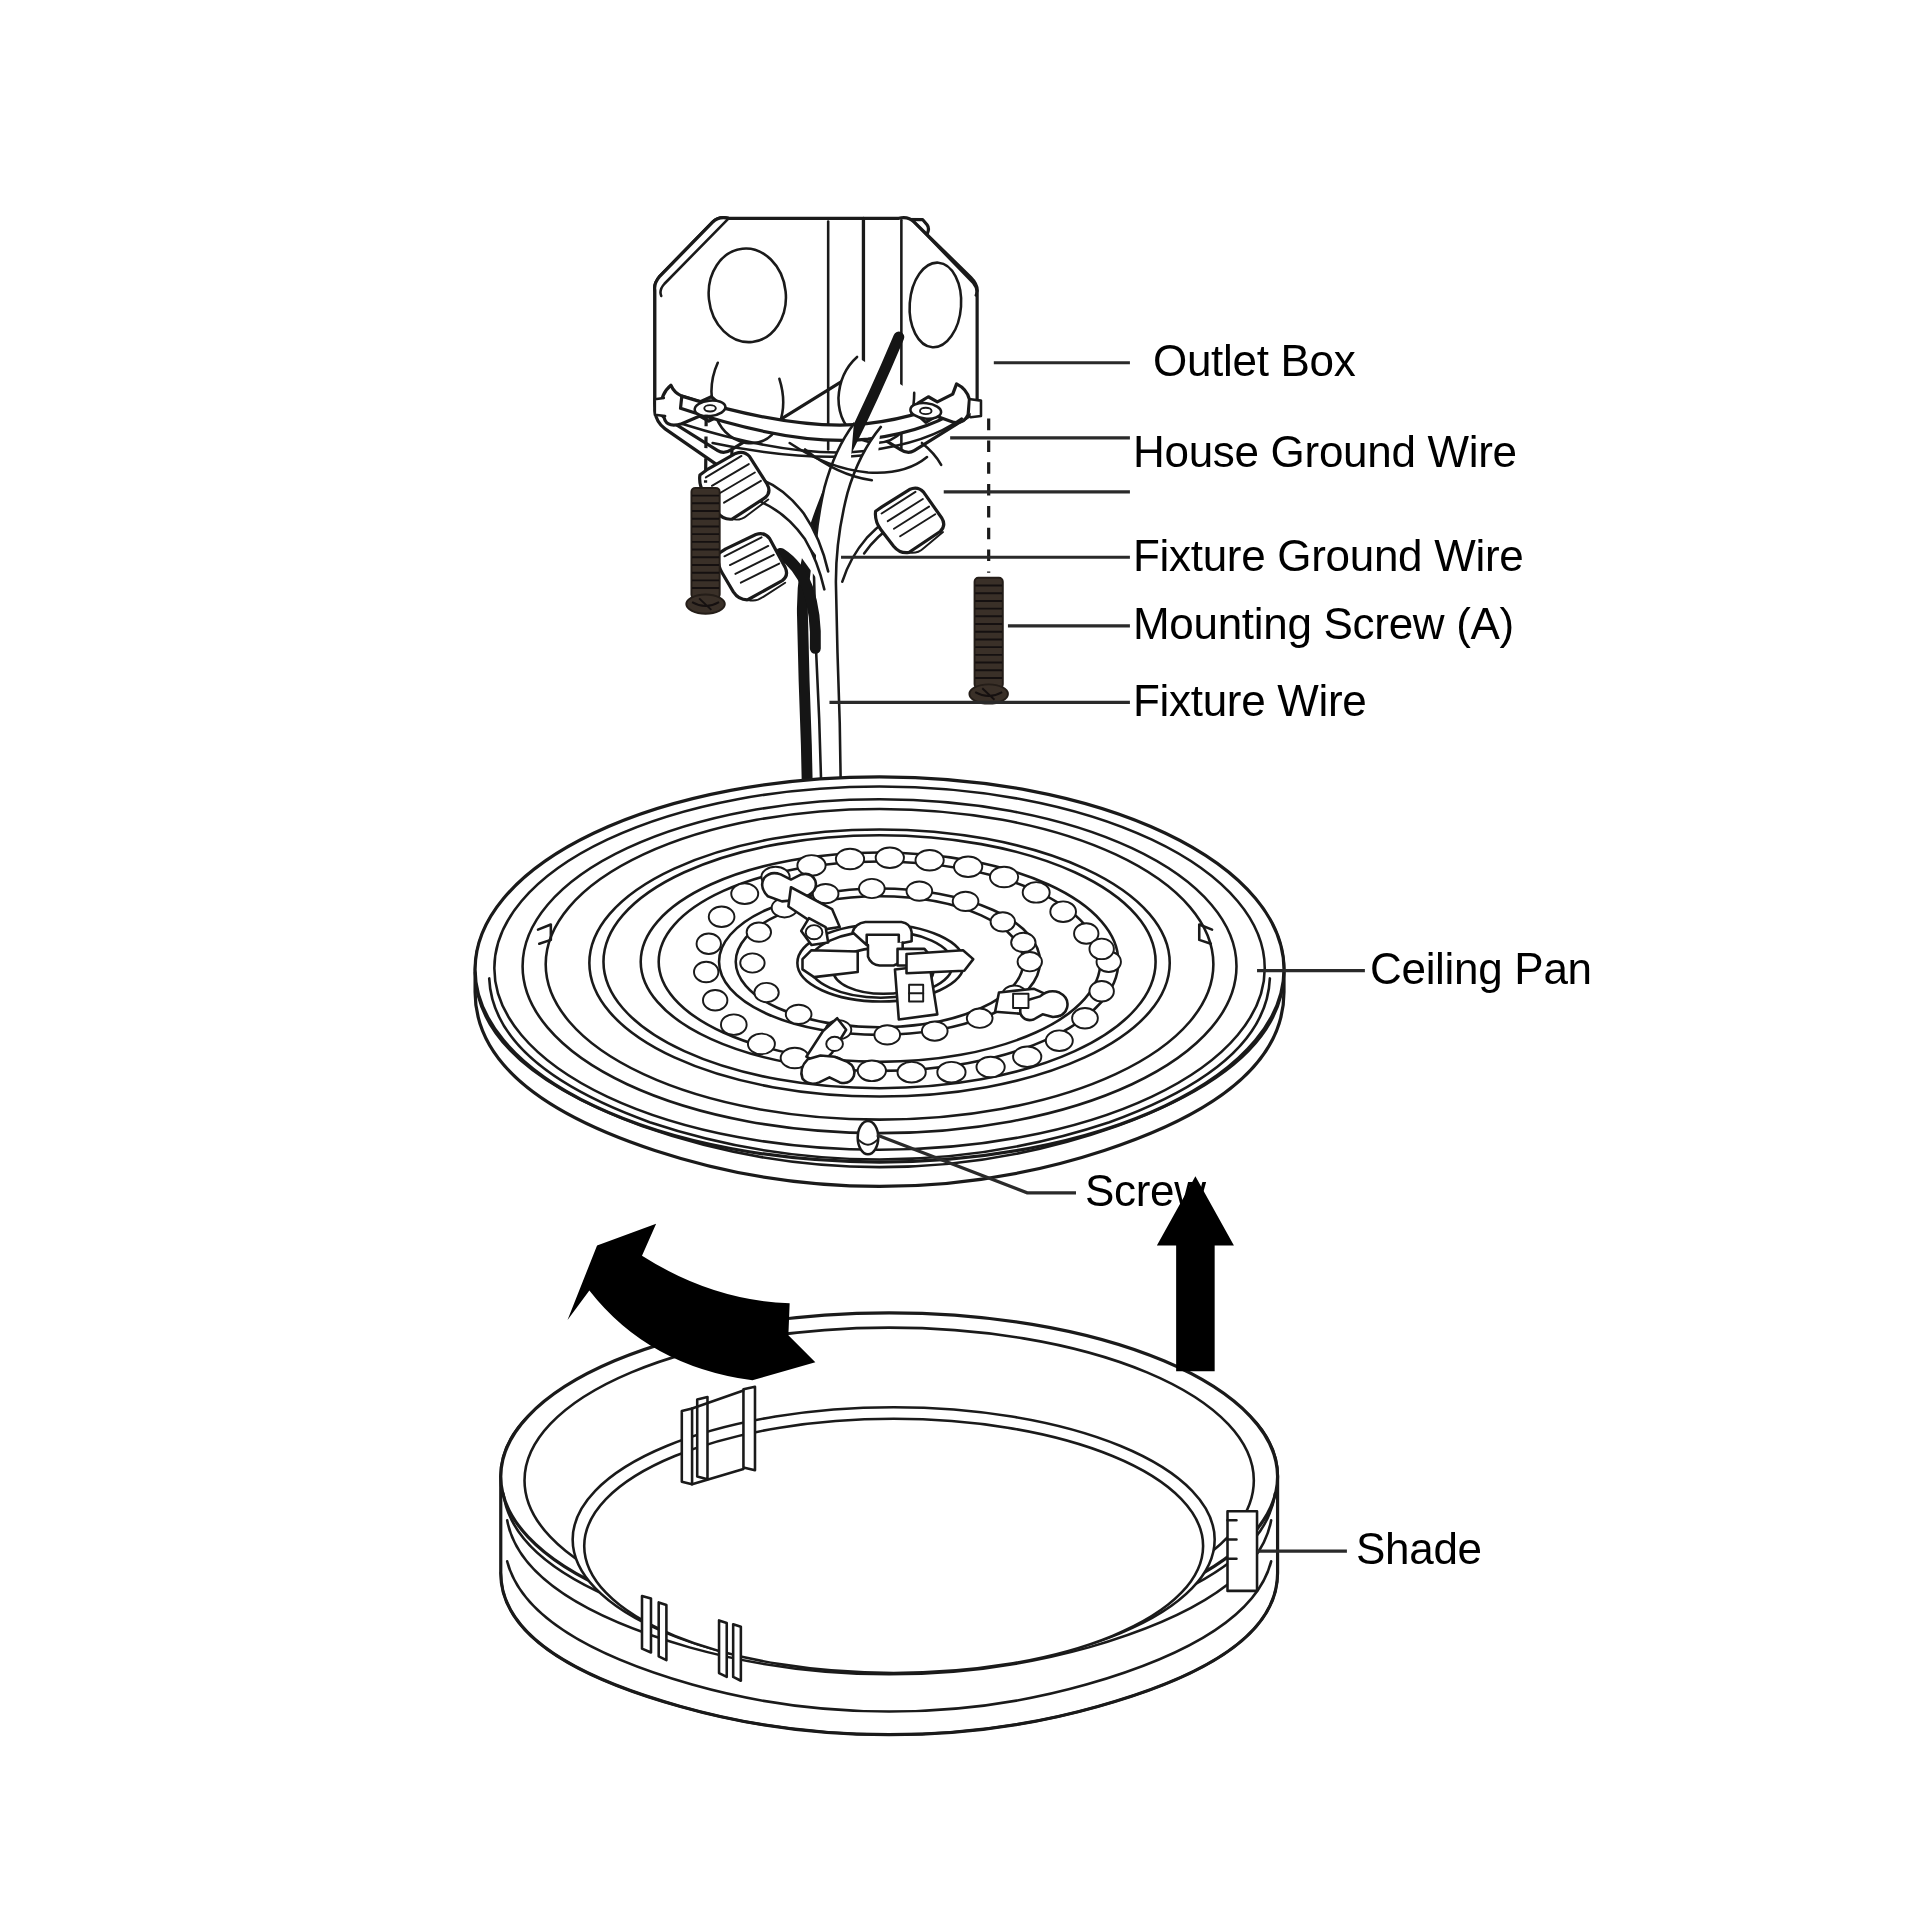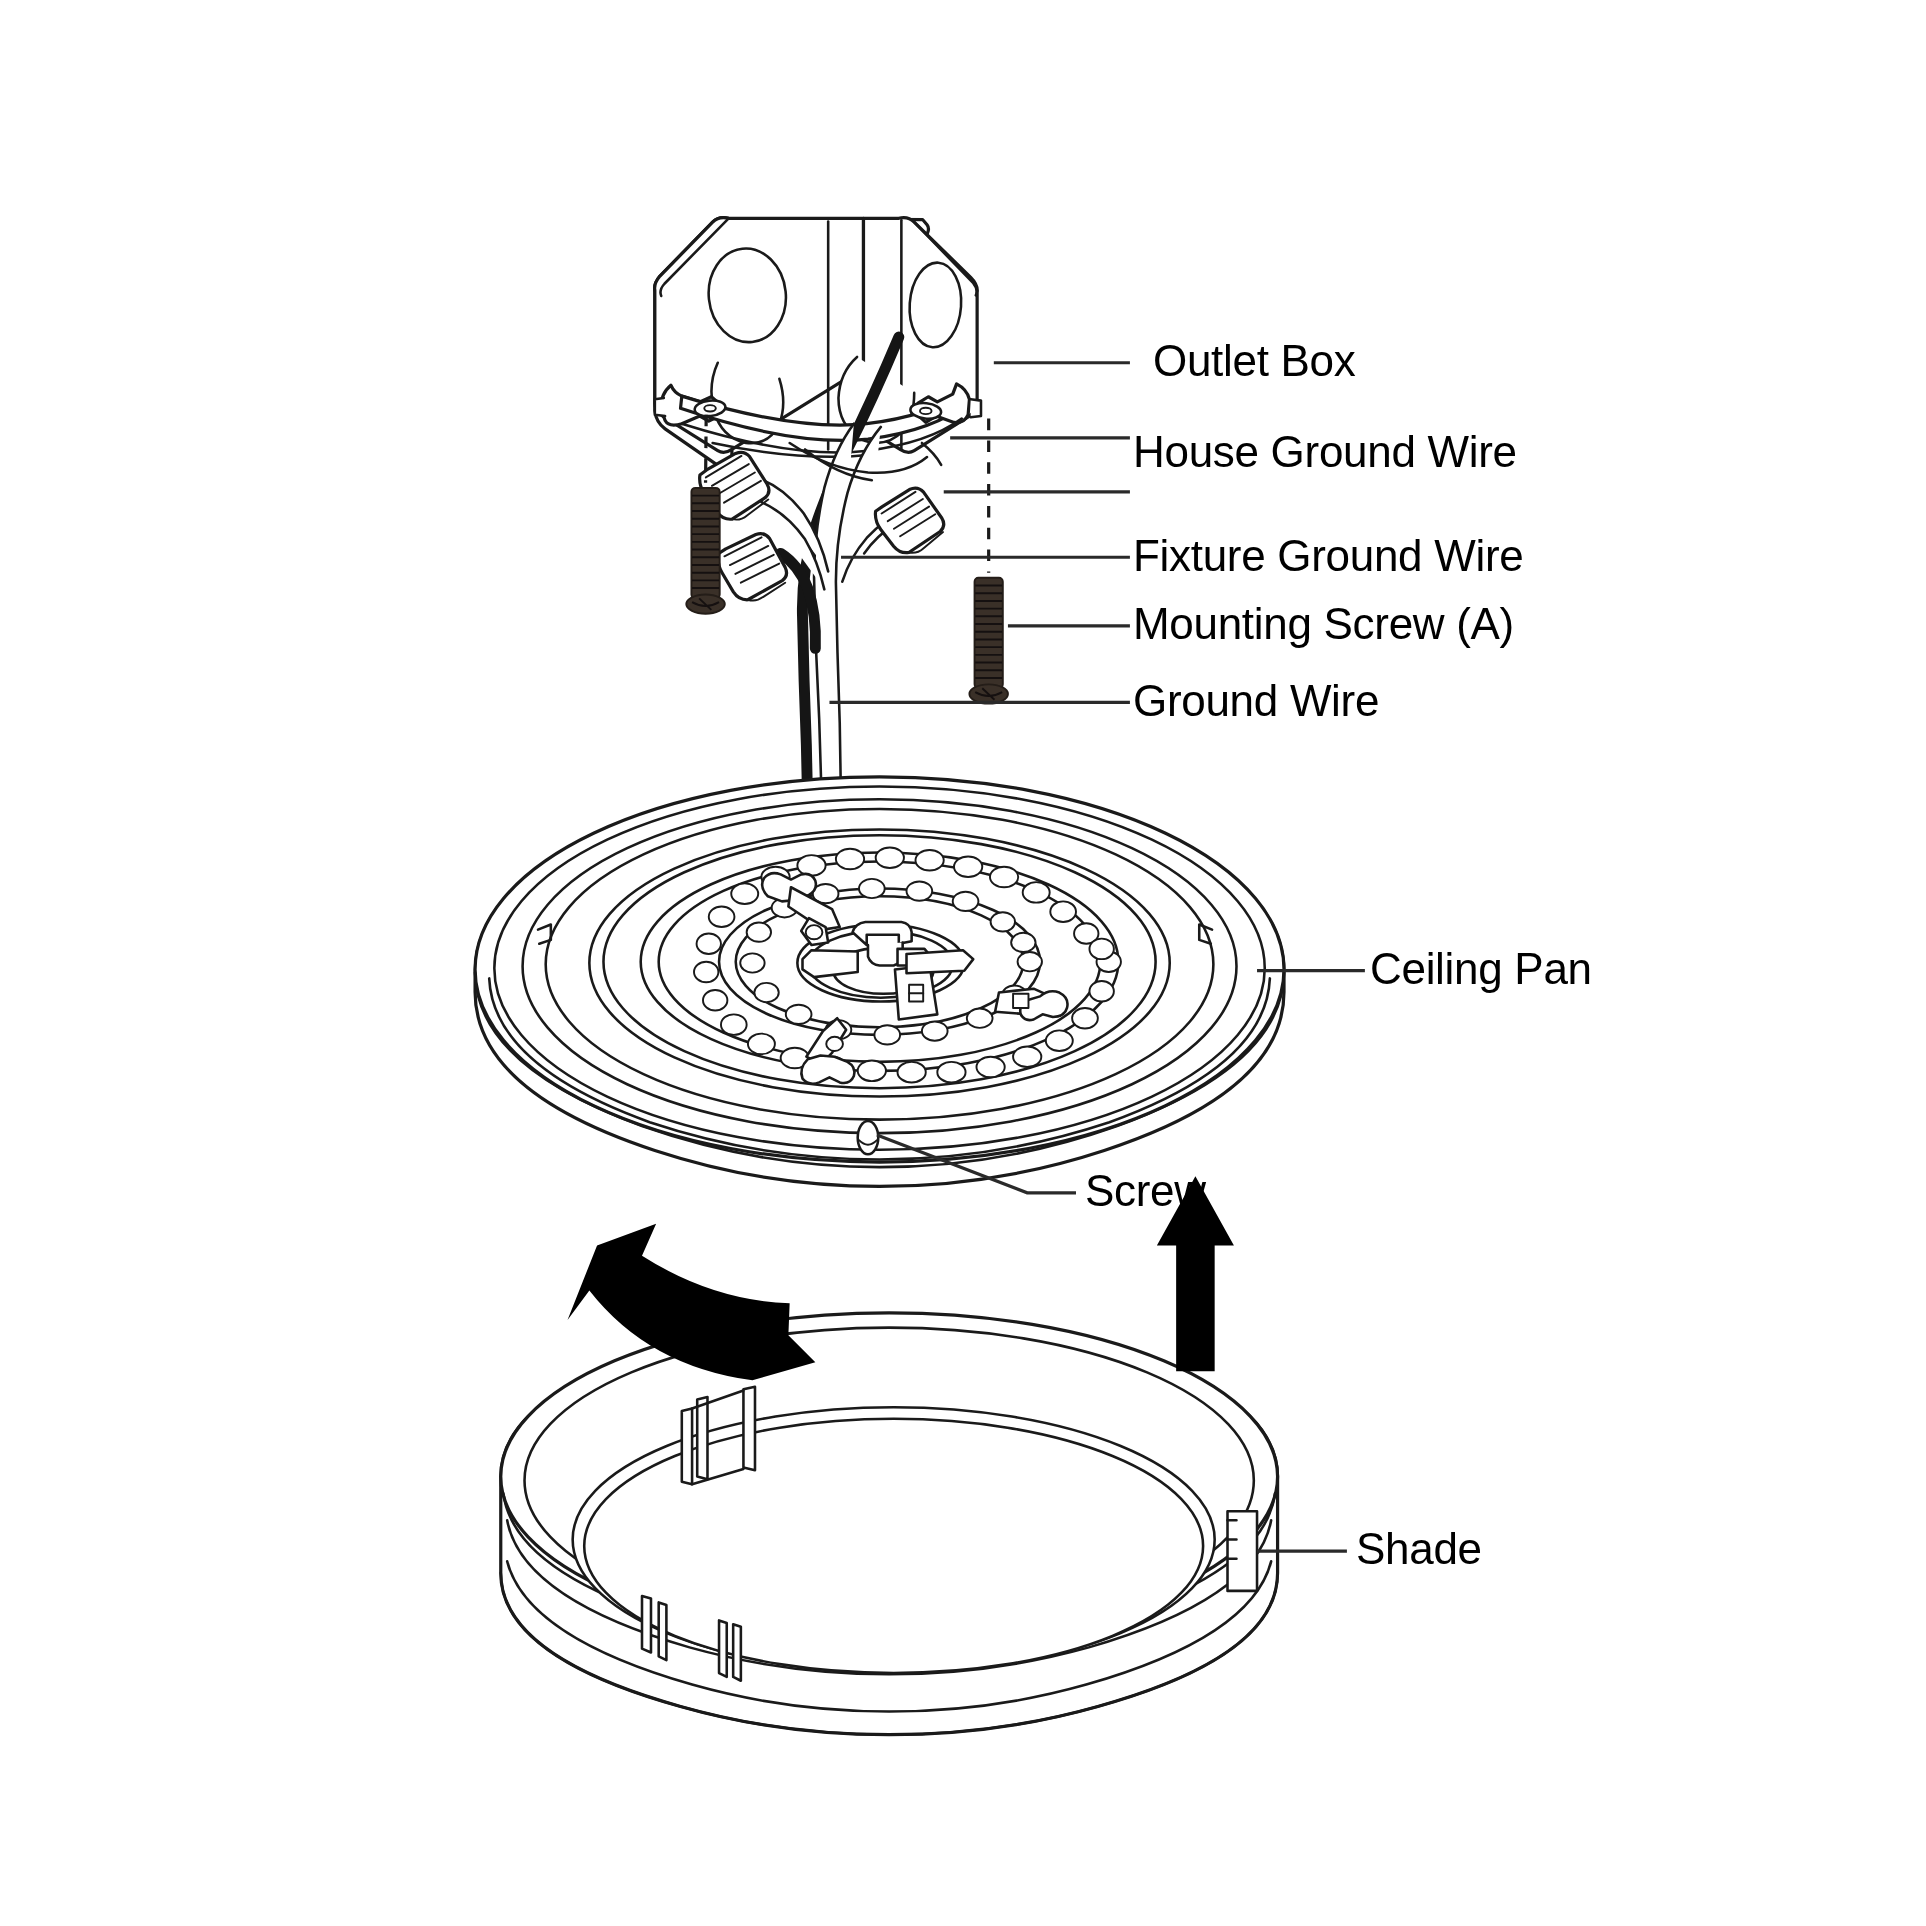--- a/index.html
+++ b/index.html
@@ -400,21 +400,21 @@
 
   <div class="lbl" style="left:1153px; top:339px;">Outlet Box</div>
 
   <div class="lbl" style="left:1133px; top:414px;margin-top:16px;">House Ground Wire</div>
 
 
   <div class="lbl" style="left:1133px; top:602px;">Mounting Screw (A)</div>
 
   <div class="lbl" style="left:1133px; top:534px;">Fixture Ground Wire</div>
 
-  <div class="lbl" style="left:1133px; top:679px;">Ground Wire</div>
+  <div class="lbl" style="left:1133px; top:679px;">Fixture Wire</div>
 
   <div class="lbl" style="left:1370px; top:947px;">Ceiling Pan</div>
 
   <div class="lbl" style="left:1085px; top:1169px;">Screw</div>
 
   <div class="lbl" style="left:1356px; top:1527px;">Shade</div>
 
 </div>
 
 

